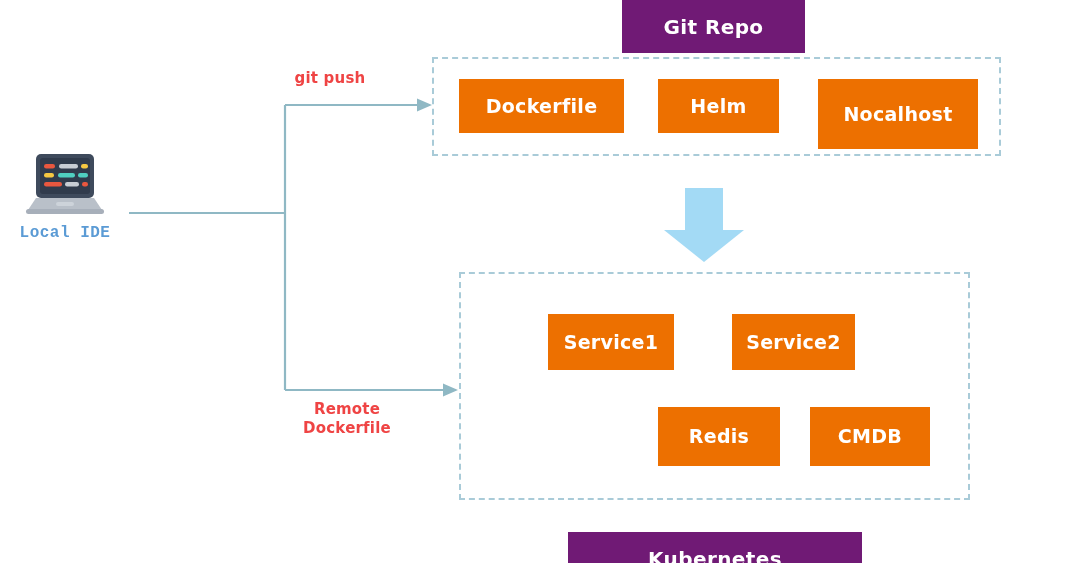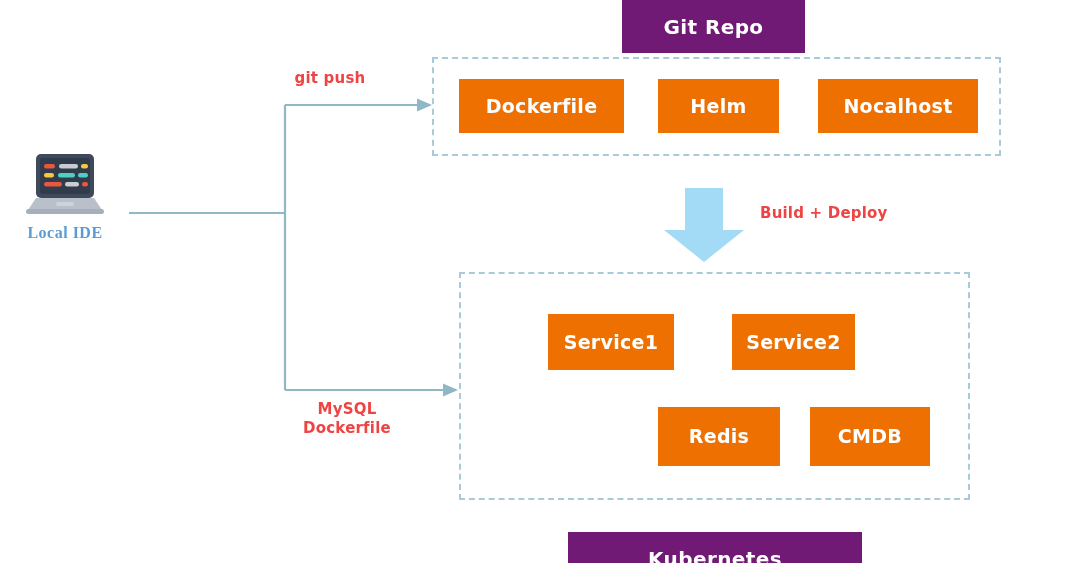--- a/index.html
+++ b/index.html
@@ -79,21 +79,21 @@
     display: flex;
     flex-direction: column;
     align-items: center;
   }
   #local-ide-caption {
     margin-top: 6px;
     color: #5B9BD5;
     font-size: 16px;
     font-weight: 700;
     letter-spacing: 0.5px;
-    font-family: Liberation Serif, serif;
+    font-family: Liberation Mono, monospace;
   }
 </style>
 </head>
 <body>
 
 <div id="canvas">
 
   <svg class="svg-layer" viewBox="0 0 1080 563" xmlns="http://www.w3.org/2000/svg">
     <defs>
       <marker id="arrowhead" markerWidth="7" markerHeight="7" refX="6" refY="3" orient="auto" markerUnits="strokeWidth">
@@ -132,33 +132,32 @@
 
       <path d="M6,58 L80,58 L72,46 L14,46 Z" fill="#B9C0C9"></path>
       <rect x="4" y="57" width="78" height="5" rx="2.5" fill="#A7AFBA"></rect>
       <rect x="34" y="50" width="18" height="4" rx="2" fill="#CDD3DA"></rect>
     </svg>
     <div id="local-ide-caption">Local IDE</div>
   </div>
 
   <div class="edge-label" style="left:265px; top:69px; width:130px;">git push</div>
 
-  <div class="edge-label" style="left:272px; top:400px; width:150px;"><span>MySQL</span><br><span>Dockerfile</span></div>
+  <div class="edge-label" style="left:272px; top:400px; width:150px;"><span>Remote</span><br><span>Dockerfile</span></div>
 
-  <div class="edge-label" style="left:760px; top:204px; width:180px; text-align:left;">Build + Deploy</div>
 
   <div class="node bar-blue" style="left:622px; top:0px; width:183px; height:53px;">Git Repo</div>
 
   <div class="group-box" style="left:432px; top:57px; width:569px; height:99px;"></div>
 
   <div class="node box-orange" style="left:459px; top:79px; width:165px; height:54px;">Dockerfile</div>
 
   <div class="node box-orange" style="left:658px; top:79px; width:121px; height:54px;">Helm</div>
 
-  <div class="node box-orange" style="left:818px; top:79px; width:160px; height:54px;">Nocalhost</div>
+  <div class="node box-orange" style="left:818px; top:79px; width:160px; height:70px;">Nocalhost</div>
 
   <div class="group-box" style="left:459px; top:272px; width:511px; height:228px;"></div>
 
   <div class="node box-orange" style="left:548px; top:314px; width:126px; height:56px;">Service1</div>
 
   <div class="node box-orange" style="left:732px; top:314px; width:123px; height:56px;">Service2</div>
 
 
   <div class="node box-orange" style="left:810px; top:407px; width:120px; height:59px;">CMDB</div>
 

